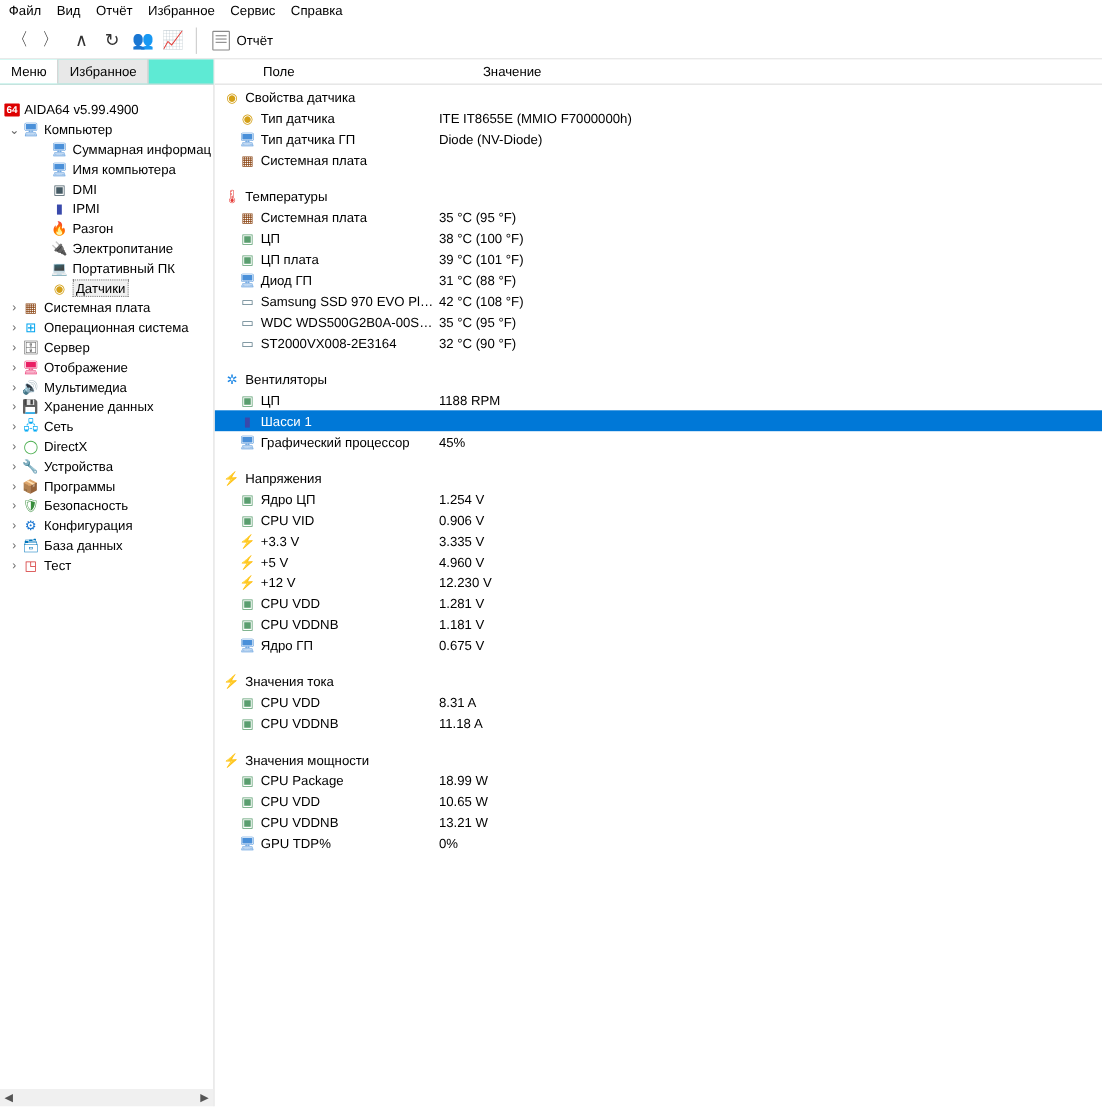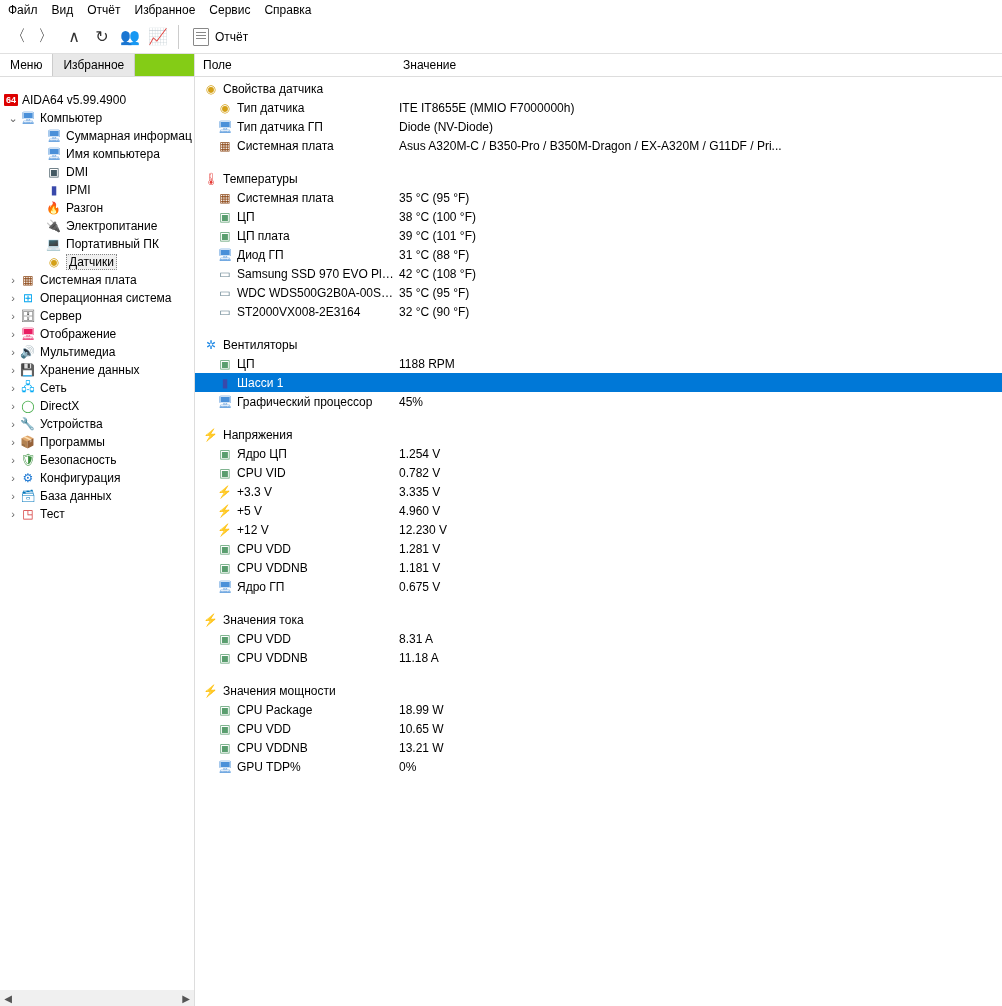--- a/index.html
+++ b/index.html
@@ -62,21 +62,21 @@
   
   .main {
     flex: 1; display: flex; min-height: 0;
   }
   .sidebar {
     width: 195px;
     border-right: 1px solid #ddd;
     display: flex; flex-direction: column;
   }
   .side-tabs {
-    display: flex; background: #84cc16;
+    display: flex; background: #5eead4;
     border-bottom: 1px solid #ddd;
   }
   .side-tab {
     padding: 4px 10px;
     background: #e8e8e8;
     border-right: 1px solid #ccc;
     cursor: pointer;
     font-size: 12px;
   }
   .side-tab.active { background: #fff; }
@@ -148,21 +148,21 @@
   }
   .headers {
     display: flex;
     border-bottom: 1px solid #ddd;
     background: #fff;
     font-size: 12px;
   }
   .headers .col {
     padding: 4px 8px;
   }
-  .col-field { width: 200px; }
+  .col-field { width: 200px; margin-left: 36px; }
   .rows {
     flex: 1; overflow-y: auto; padding-bottom: 4px;
   }
   .row {
     display: flex; align-items: center;
     height: 19px;
     font-size: 12px;
   }
   .row.group {
     font-weight: normal;
@@ -390,21 +390,20 @@
             <span class="gicon ic-monitor">🖥</span>
           </span>
           <span class="fname">Тип датчика ГП</span>
           <span class="fval">Diode  (NV-Diode)</span>
         </div>
         <div class="row item">
           <span class="ficon">
             <span class="gicon ic-board">▦</span>
           </span>
           <span class="fname">Системная плата</span>
-          <span class="fval">Asus A320M-C / B350-Pro / B350M-Dragon / EX-A320M / G11DF / Pri...</span>
         </div>
         <div class="row group">
           <span class="ficon">
             <span class="gicon ic-temp-g">🌡</span>
           </span>
           <span class="fname">Температуры</span>
           <span class="fval"></span>
         </div>
         <div class="row item">
           <span class="ficon">
@@ -494,21 +493,21 @@
             <span class="gicon ic-chip">▣</span>
           </span>
           <span class="fname">Ядро ЦП</span>
           <span class="fval">1.254 V</span>
         </div>
         <div class="row item">
           <span class="ficon">
             <span class="gicon ic-chip">▣</span>
           </span>
           <span class="fname">CPU VID</span>
-          <span class="fval">0.782 V</span>
+          <span class="fval">0.906 V</span>
         </div>
         <div class="row item">
           <span class="ficon">
             <span class="gicon ic-volt-g">⚡</span>
           </span>
           <span class="fname">+3.3 V</span>
           <span class="fval">3.335 V</span>
         </div>
         <div class="row item">
           <span class="ficon">

